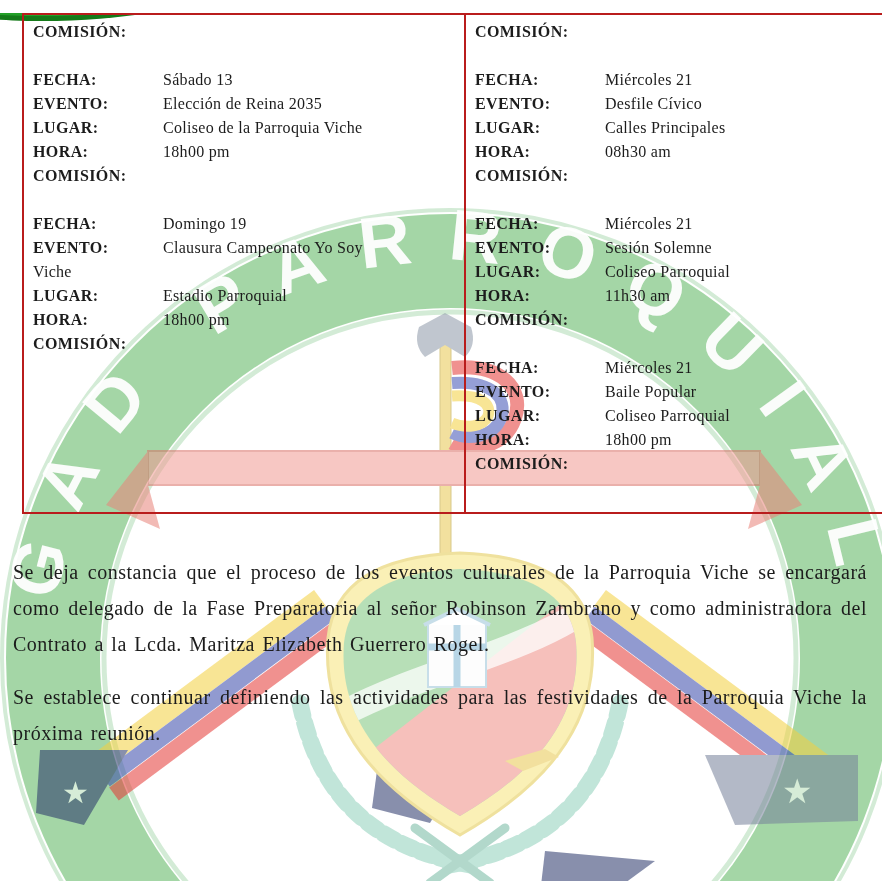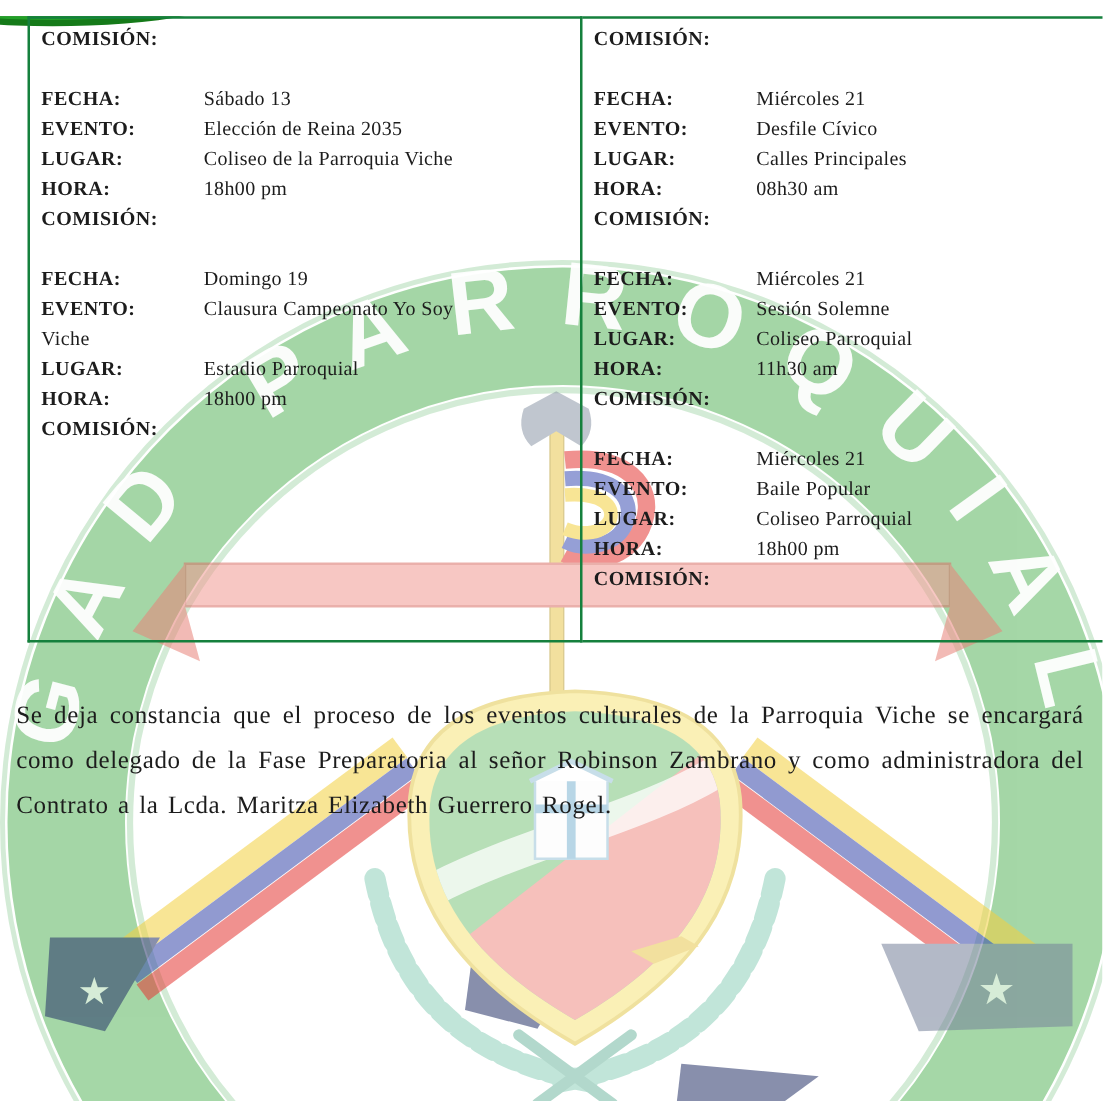--- a/index.html
+++ b/index.html
@@ -2,21 +2,21 @@
 <html><head>
 <meta charset="utf-8">
 <style>
   html,body{margin:0;padding:0;background:#ffffff;}
   body{width:882px;height:881px;overflow:hidden;font-family:"Liberation Serif",serif;color:#1c1c1c;}
   .page{position:relative;width:882px;height:881px;background:#ffffff;}
   svg.watermark{position:absolute;left:0;top:0;z-index:0;}
   .content{position:relative;z-index:1;}
 
   table.schedule{border-collapse:collapse;table-layout:fixed;margin:13px 0 0 22px;width:840px;background:transparent;}
-  table.schedule td{border:2px solid #15803d;vertical-align:top;padding:5px 8px 0 9px;height:492px;}
+  table.schedule td{border:2px solid #b91c1c;vertical-align:top;padding:5px 8px 0 9px;height:492px;}
   td.cell-left{width:423px;}
   td.cell-right{width:417px;}
 
   .row{font-size:16px;line-height:24px;letter-spacing:0.3px;}
   .lbl{display:inline-block;width:130px;font-weight:bold;letter-spacing:0.4px;}
   .val{letter-spacing:0.3px;}
   .spacer{height:24px;}
 
   .paras{margin:40px 15px 0 13px;}
   .paras p{margin:0 0 17px 0;font-size:20px;line-height:36px;text-align:justify;letter-spacing:0.5px;word-spacing:2px;}
@@ -143,16 +143,17 @@
               <div class="row"><b class="lbl">LUGAR:</b><span class="val">Coliseo Parroquial</span></div>
               <div class="row"><b class="lbl">HORA:</b><span class="val">18h00 pm</span></div>
               <div class="row"><b class="lbl">COMISIÓN:</b></div>
             </td>
       </tr>
     </tbody>
       </table>
 
     <div class="paras" id="paras">
         <p>Se deja constancia que el proceso de los eventos culturales de la Parroquia Viche se encargará como delegado de la Fase Preparatoria al señor Robinson Zambrano y como administradora del Contrato a la Lcda. Maritza Elizabeth Guerrero Rogel.</p>
+        <p>Se establece continuar definiendo las actividades para las festividades de la Parroquia Viche la próxima reunión.</p>
       </div>
 
   </div>
 </div>
 
 </body></html>

